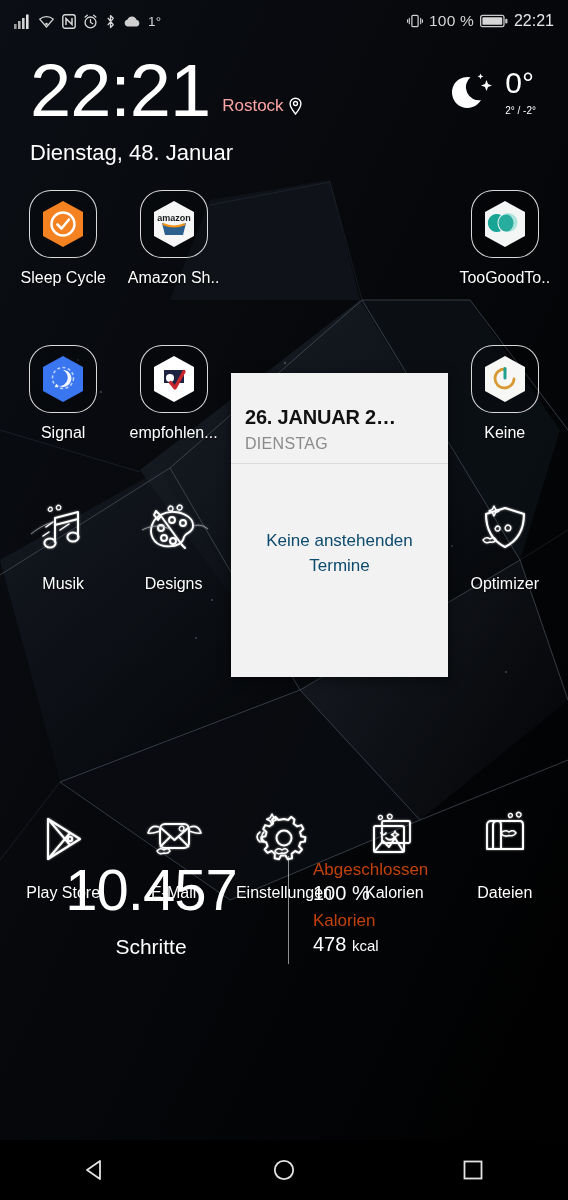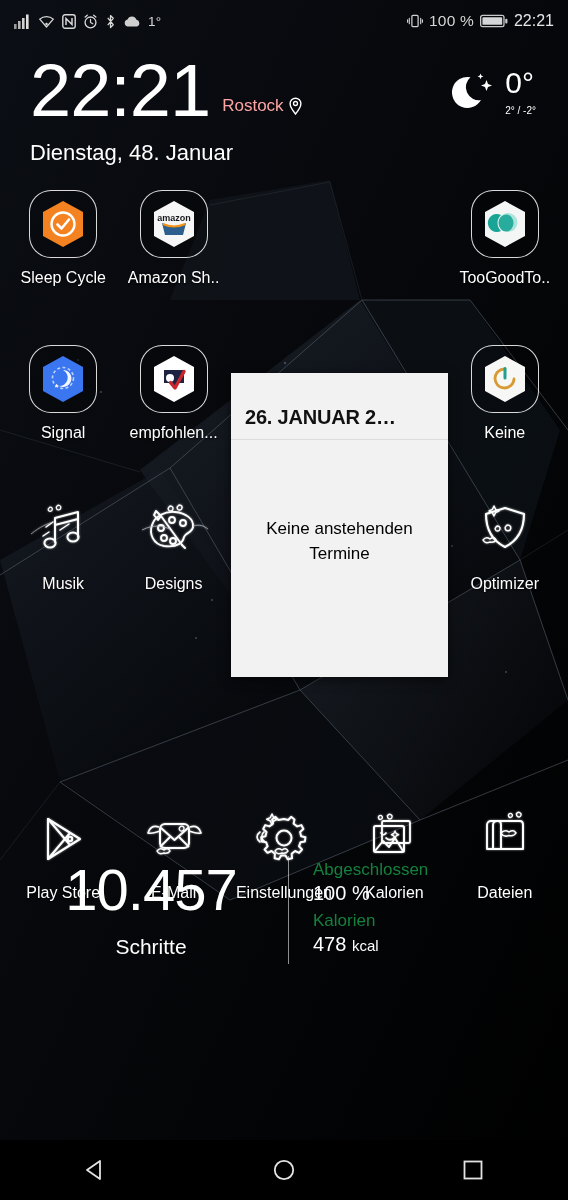--- a/index.html
+++ b/index.html
@@ -93,36 +93,36 @@
   .cal-title {
     font-size:20px; font-weight:700; color:#111;
     white-space:nowrap; overflow:hidden; text-overflow:ellipsis;
     letter-spacing:-.2px;
   }
   .cal-sub { font-size:16px; color:#8b8b8b; margin-top:6px; letter-spacing:.3px; }
   .cal-body {
     flex:1; display:flex; align-items:center; justify-content:center;
     padding:0 18px 34px 18px;
   }
-  .cal-empty { font-size:17px; color:#000000; text-align:center; line-height:1.45; }
+  .cal-empty { font-size:17px; color:#0c4a6e; text-align:center; line-height:1.45; }
 
   
   .stepswidget {
     position:absolute; left:0; right:0; top:676px; height:136px;
     display:flex; align-items:center; padding:0 28px;
   }
   .sw-left {
     width:260px; display:flex; flex-direction:column; align-items:center;
     padding-right:14px;
   }
   .sw-steps { font-size:58px; font-weight:300; letter-spacing:-1px; line-height:1; }
   .sw-stepslabel { font-size:21px; font-weight:300; margin-top:16px; }
   .sw-divider { width:1px; align-self:stretch; margin:14px 0; background:rgba(255,255,255,.55); }
   .sw-right { padding-left:24px; display:flex; flex-direction:column; gap:2px; }
-  .sw-key { font-size:17px; color:#15803d; font-weight:300; }
+  .sw-key { font-size:17px; color:#c2410c; font-weight:300; }
   .sw-val { font-size:20px; color:#fff; font-weight:300; margin-bottom:4px; }
   .sw-val .unit { font-size:15px; }
 
   
   .pageind {
     position:absolute; left:0; right:0; top:988px; height:24px;
     display:flex; align-items:center; justify-content:center; gap:14px;
   }
   .dot { width:7px; height:7px; border-radius:50%; background:#8a8a8a; }
   .dot.active { width:12px; height:12px; background:#fff; }
@@ -569,20 +569,21 @@
       
       
       
       
       
     </div>
 
     <div class="calwidget">
       <div class="cal-head">
         <div class="cal-title">26. JANUAR 2…</div>
+        <div class="cal-sub">DIENSTAG</div>
       </div>
       <div class="cal-body">
         <div class="cal-empty">Keine anstehenden Termine</div>
       </div>
     </div>
 
   </div>
 
   <div class="navbar">
     <div class="navbtn">

